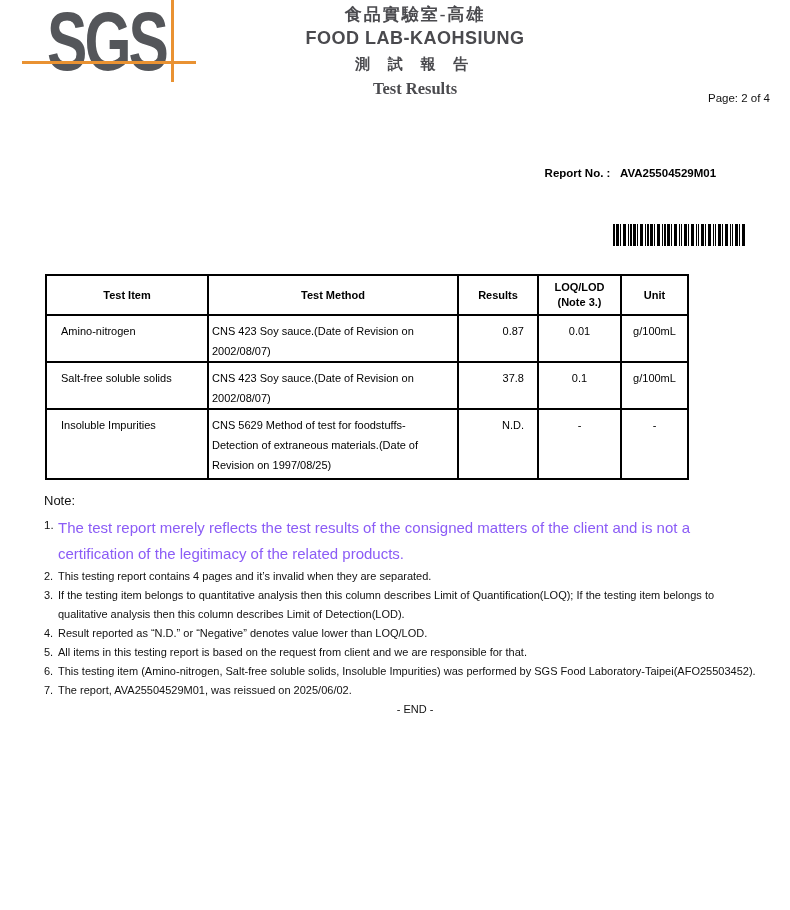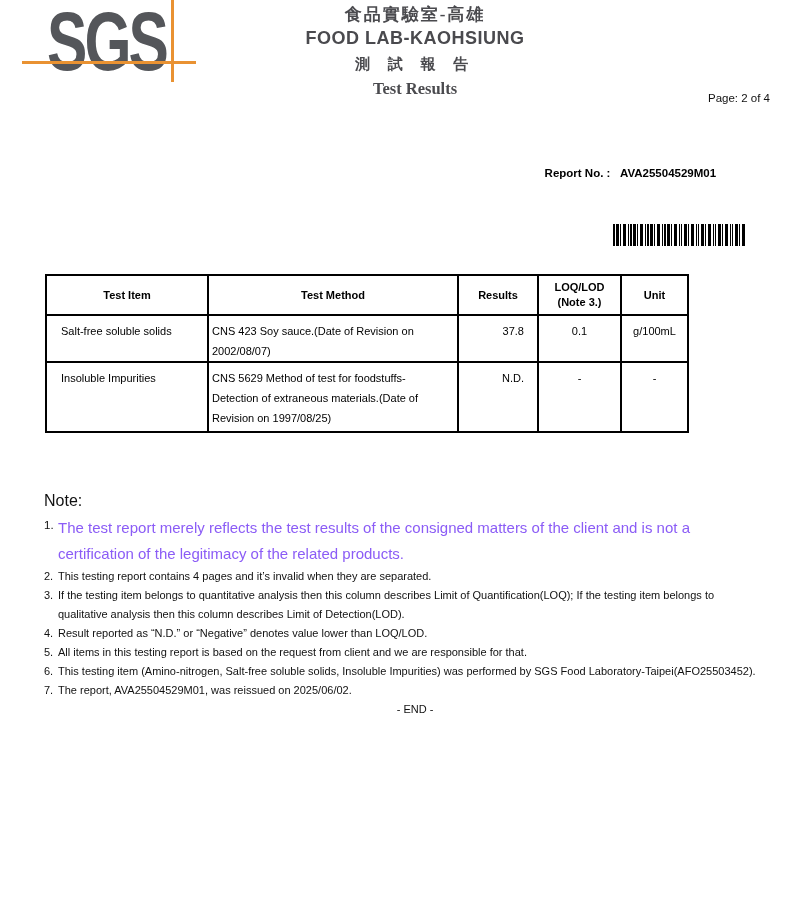--- a/index.html
+++ b/index.html
@@ -56,21 +56,21 @@
   table.results td { vertical-align: top; padding-top: 5px; line-height: 20px; }
   tr.r1 td, tr.r2 td { height: 42px; }
   tr.r3 td { height: 70px; }
   td.c-item { padding-left: 14px; padding-right: 4px; }
   td.c-method { padding-left: 3px; padding-right: 10px; }
   td.c-result { text-align: right; padding-right: 13px; }
   td.c-loq, td.c-unit { text-align: center; }
 
   
   .notes { position: absolute; left: 44px; top: 494px; width: 716px; font-size: 11px; color: #111; }
-  .note-label { font-size: 16px; line-height: 14px; margin-bottom: 7px; }
+  .note-label { font-size: 13px; line-height: 14px; margin-bottom: 7px; }
   .note-row { display: flex; align-items: flex-start; }
   .note-num { width: 14px; flex: 0 0 14px; line-height: 19px; font-size: 11px; }
   .note-text { flex: 1; line-height: 19px; }
   .note-row.em .note-num { font-size: 11.5px; line-height: 20px; }
   .note-row.em .note-text { font-size: 15px; line-height: 26px; color: #8b5cf6; }
   .end-marker { width: 742px; text-align: center; margin-top: 3px; font-size: 11px; }
 </style>
 </head>
 <body>
 
@@ -109,20 +109,27 @@
         <col style="width:83px">
         <col style="width:67px">
     </colgroup>
     <tbody>
         <tr>
       <th>Test Item</th>
       <th>Test Method</th>
       <th>Results</th>
       <th><span>LOQ/LOD</span><br><span>(Note 3.)</span></th>
       <th>Unit</th>
+    </tr>
+    <tr class="r1">
+      <td class="c-item">Amino-nitrogen</td>
+      <td class="c-method">CNS 423 Soy sauce.(Date of Revision on 2002/08/07)</td>
+      <td class="c-result">0.87</td>
+      <td class="c-loq">0.01</td>
+      <td class="c-unit">g/100mL</td>
     </tr>
     <tr class="r2">
       <td class="c-item">Salt-free soluble solids</td>
       <td class="c-method">CNS 423 Soy sauce.(Date of Revision on 2002/08/07)</td>
       <td class="c-result">37.8</td>
       <td class="c-loq">0.1</td>
       <td class="c-unit">g/100mL</td>
     </tr>
     <tr class="r3">
       <td class="c-item">Insoluble Impurities</td>

